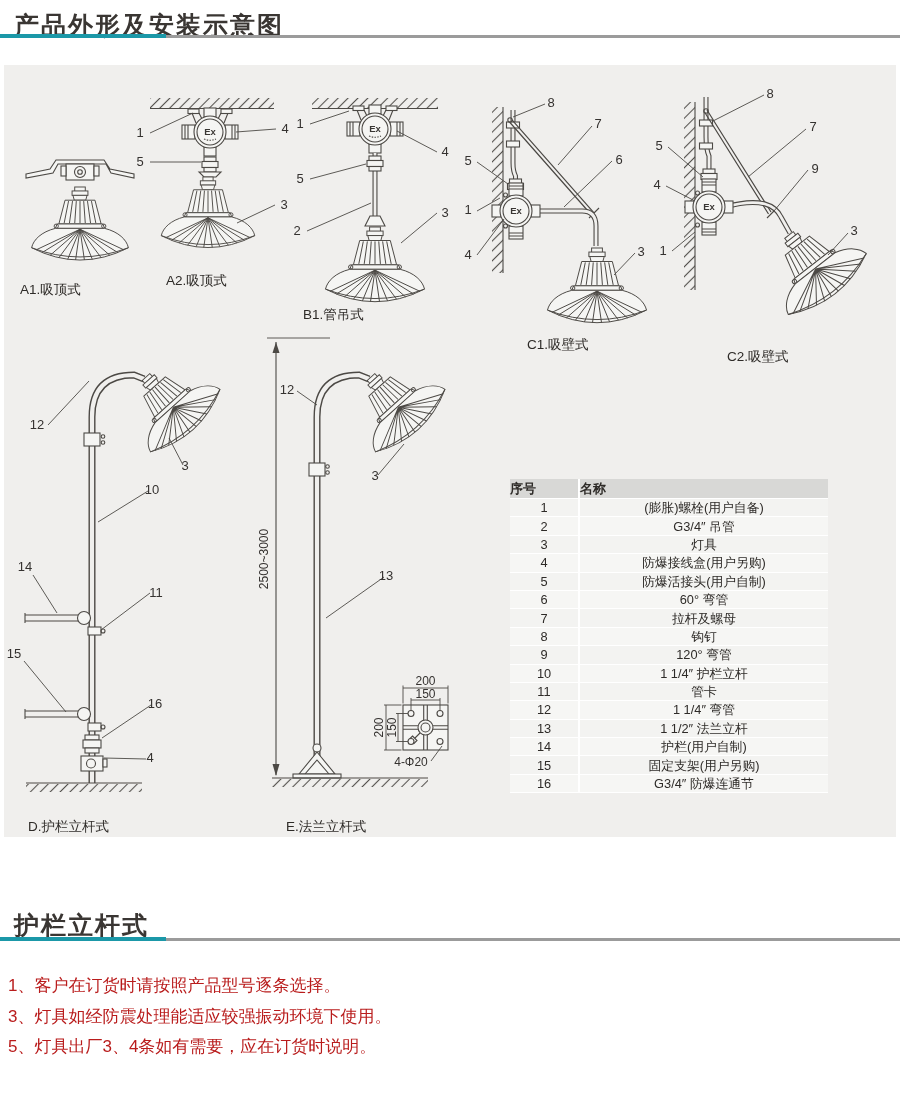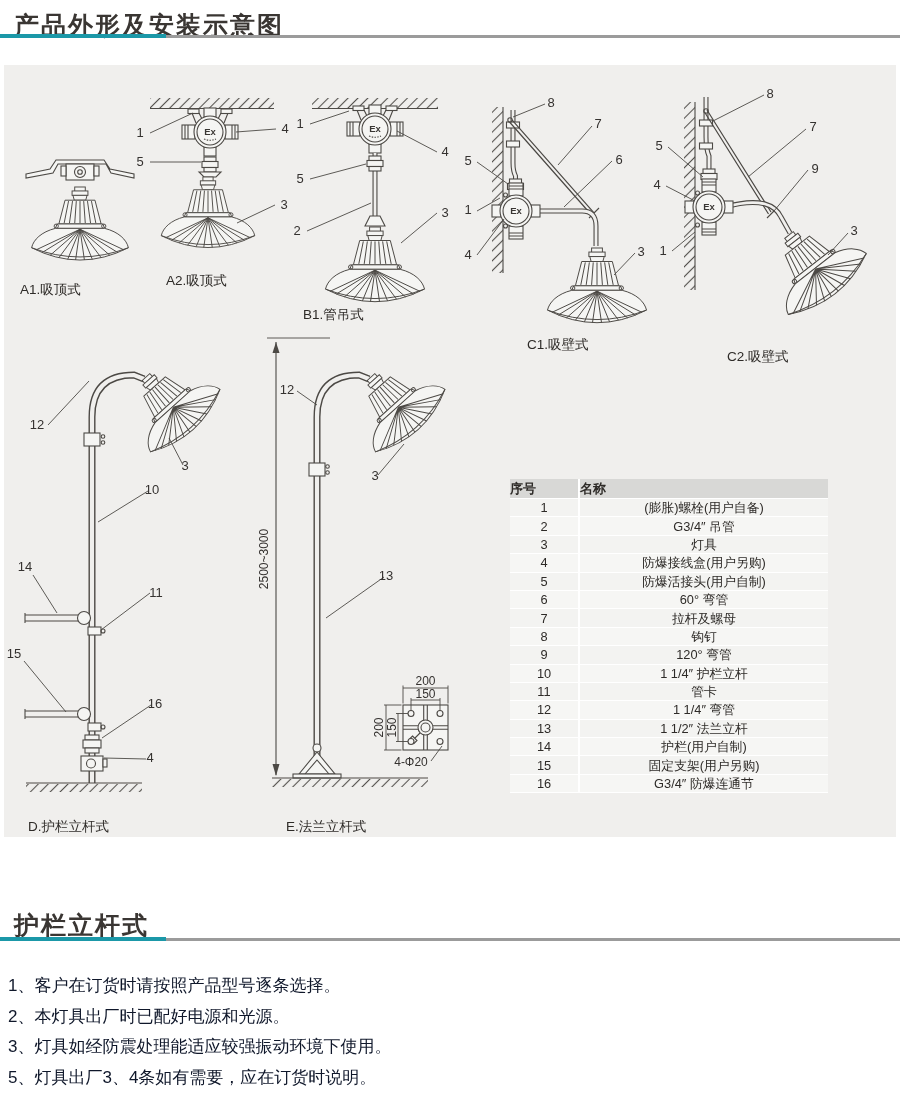--- a/index.html
+++ b/index.html
@@ -31,21 +31,21 @@
   .tblwrap{position:absolute;left:510px;top:479px}
   table.parts{border-collapse:separate;border-spacing:0;table-layout:fixed}
   table.parts th{width:68px;background:#d8d8d6;font-weight:bold;font-size:13px;
       height:19px;border-bottom:1.9px solid #fff;text-align:left;padding:0;color:#2e2b28}
   table.parts th.c2,table.parts td.c2{width:248px}
   table.parts td{background:#f3f3f1;font-size:12.8px;text-align:center;height:17.4px;
       line-height:17px;border-bottom:1.9px solid #fff;padding:0;color:#2e2b28}
   table.parts th.c1,table.parts td.c1{border-right:2px solid #fff}
   table.parts tr:nth-child(even) td{background:#f6f6f4}
   .notes{position:absolute;left:8px;top:971px;width:880px}
-  .note{font-size:17px;line-height:30.6px;color:#0f172a;white-space:nowrap}
+  .note{font-size:17px;line-height:30.6px;color:#b91c1c;white-space:nowrap}
 </style>
 </head>
 <body>
 
 <div class="page">
 
   <h1 class="title t1">产品外形及安装示意图</h1>
   <div class="rule r1">
       <span class="teal"></span>
     </div>
@@ -360,18 +360,17 @@
     </table>
   </div>
 
   <h2 class="title t2">护栏立杆式</h2>
   <div class="rule r2">
       <span class="teal"></span>
     </div>
 
   <div class="notes">
     <div class="note">1、客户在订货时请按照产品型号逐条选择。</div>
-    <div class="note">2、本灯具出厂时已配好电源和光源。</div>
     <div class="note">3、灯具如经防震处理能适应较强振动环境下使用。</div>
     <div class="note">5、灯具出厂3、4条如有需要，应在订货时说明。</div>
   </div>
 
 </div>
 
 </body></html>

